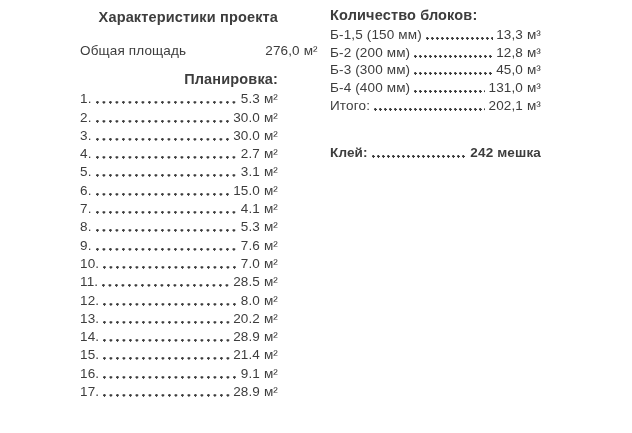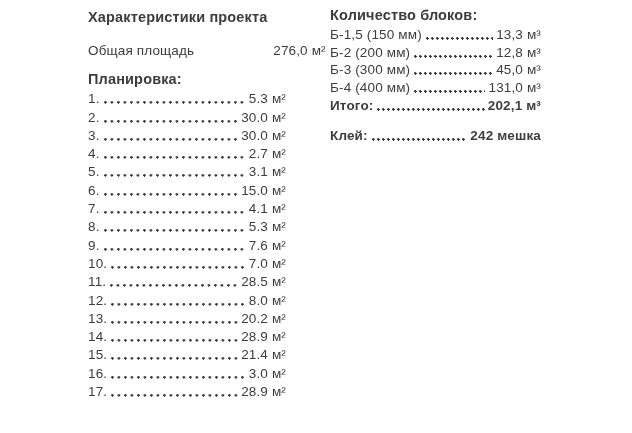--- a/index.html
+++ b/index.html
@@ -6,21 +6,21 @@
   body {
     position: relative;
     width: 632px;
     height: 433px;
     background: #ffffff;
     font-family: "Liberation Sans", sans-serif;
     color: #3d3d3d;
     overflow: hidden;
   }
   .col { position: absolute; font-size: 13.5px; letter-spacing: 0.15px; }
-  .left-col  { left: 88px;  top: 8px;  width: 198px; }
+  .left-col  { left: 80px;  top: 8px;  width: 198px; text-align: right; }
   .right-col { left: 330px; top: 6px;  width: 211px; }
 
   .section-title {
     font-weight: 700;
     font-size: 14.5px;
     line-height: 18px;
     height: 18px;
     white-space: nowrap;
   }
 
@@ -45,22 +45,22 @@
   }
   .dots.dense { background-size: 5px 3px; }
 
   
   .total-area-row { margin-top: 14px; height: 18px; gap: 36px; }
   .planning-title { margin-top: 12px; }
   .planning-list .row { height: 18.3px; }
 
   
   .blocks-list .row { height: 17.8px; }
-  .blocks-total-row { height: 17.8px; font-weight: 700; }
-  .glue-row { margin-top: 12px; height: 17.8px; font-weight: 700; }
+  .blocks-total-row { height: 17.8px; font-weight: 400; }
+  .glue-row { margin-top: 29px; height: 17.8px; font-weight: 700; }
 </style>
 </head>
 <body style="color: rgb(61, 61, 61); background: rgb(255, 255, 255);">
 
 <div class="col left-col">
   <div class="section-title">Характеристики проекта</div>
 
   <div class="row total-area-row">
     <span class="label">Общая площадь</span>
     <span class="dots"></span>
@@ -141,21 +141,21 @@
       <span class="value">28.9 м²</span>
     </div>
     <div class="row">
       <span class="label">15.</span>
       <span class="dots"></span>
       <span class="value">21.4 м²</span>
     </div>
     <div class="row">
       <span class="label">16.</span>
       <span class="dots"></span>
-      <span class="value">3.0 м²</span>
+      <span class="value">9.1 м²</span>
     </div>
     <div class="row">
       <span class="label">17.</span>
       <span class="dots"></span>
       <span class="value">28.9 м²</span>
     </div>
   </div>
 </div>
 
 <div class="col right-col">

